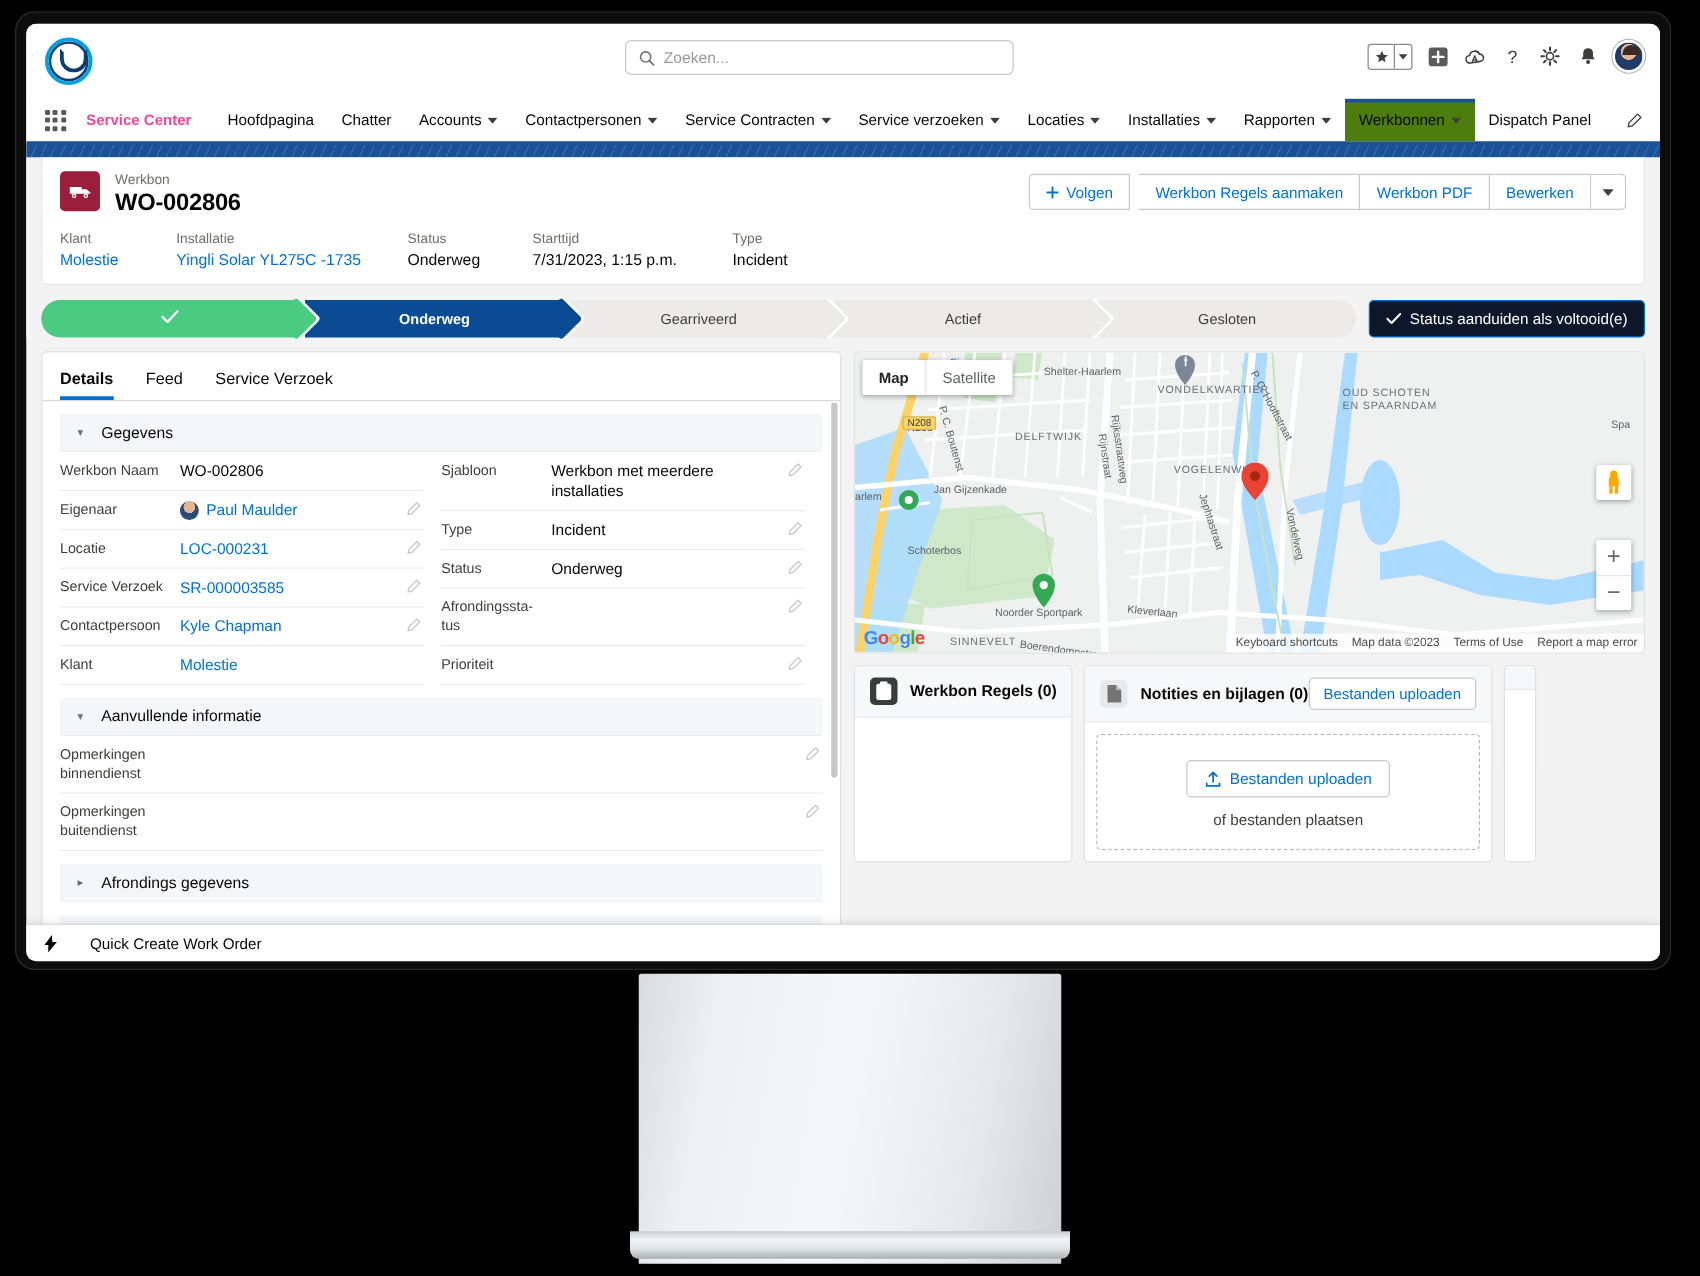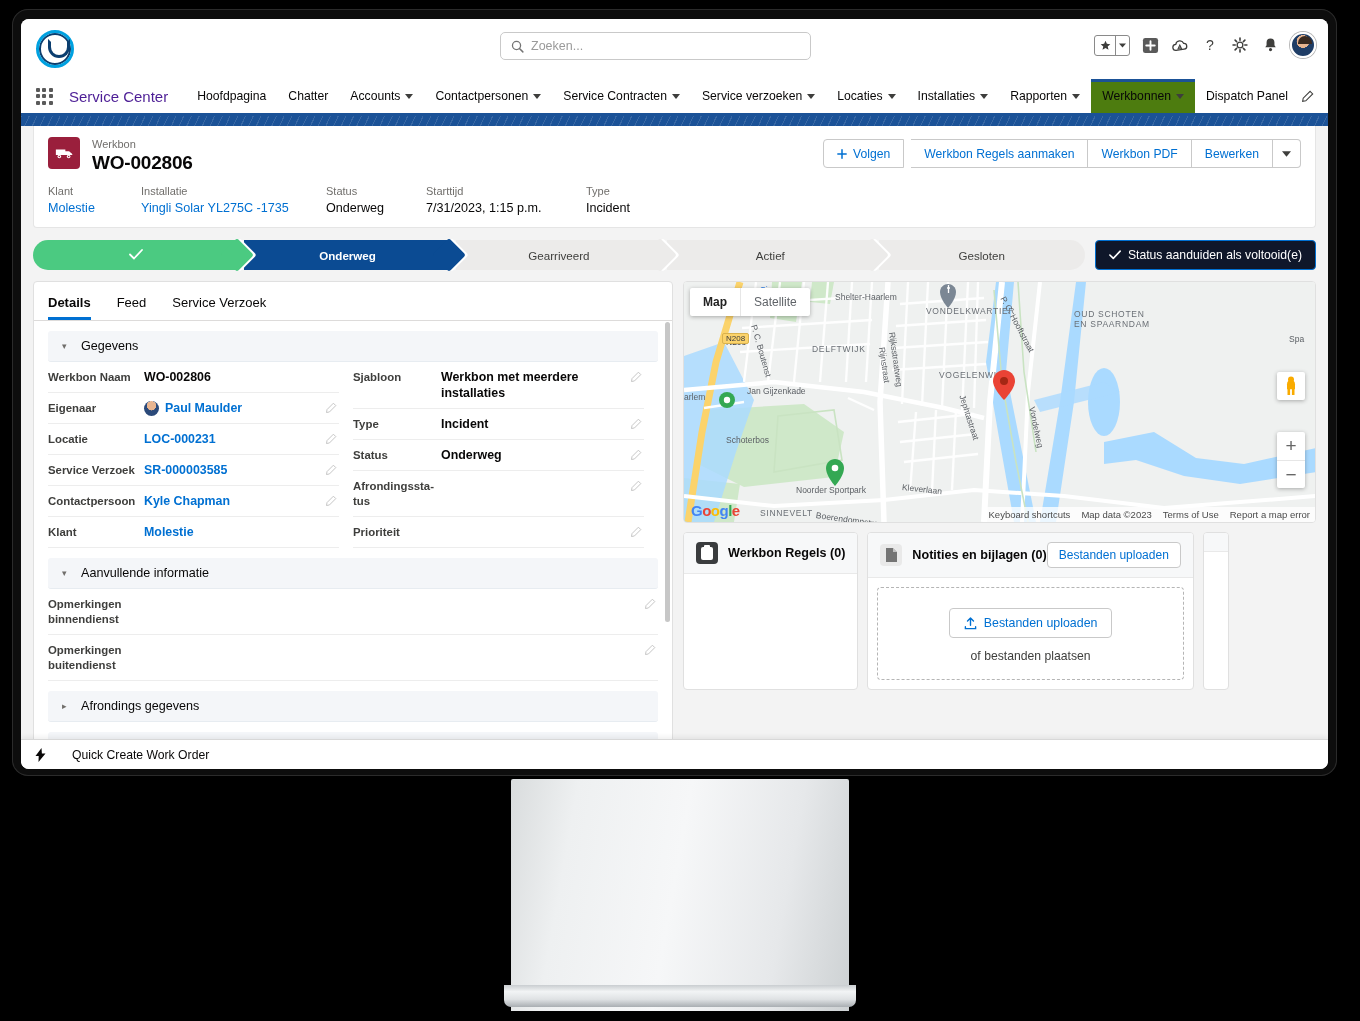--- a/index.html
+++ b/index.html
@@ -69,21 +69,21 @@
     border: 2px solid #fff; box-shadow: 0 0 0 1px #b9b9b9;
     position: relative; overflow: hidden;
   }
   .avatar::after{content:"";position:absolute;left:6px;top:2px;width:14px;height:8px;background:#3a2a20;border-radius:7px 7px 0 0;}
 
   
   .appnav { position: relative; height: 37px; background: #fff; border-bottom: 3px solid #1b5297; display: flex; align-items: stretch; }
   .waffle { width: 34px; display: flex; align-items: center; justify-content: center; padding-left: 12px; }
   .waffle-grid { display: grid; grid-template-columns: repeat(3, 4px); gap: 2.5px; }
   .waffle-grid i { width: 4px; height: 4px; background: #5a5a5a; border-radius: 1px; display: block; }
-  .appname { display: flex; align-items: center; font-size: 15px; font-weight: normal; color: #4c1d95; padding: 0 18px 0 14px; white-space: nowrap; }
+  .appname { display: flex; align-items: center; font-size: 12px; font-weight: bold; color: #ec4899; padding: 0 18px 0 14px; white-space: nowrap; }
   .navitems { display: flex; align-items: stretch; flex: 1; }
   .navitem {
     display: flex; align-items: center; gap: 5px; padding: 0 11px;
     font-size: 12.2px; color: #080707; white-space: nowrap; cursor: pointer;
     position: relative;
   }
   .navitem.active { background: #4d7c0f; box-shadow: inset 0 3px 0 #1b5297; }
   .pencil-right { display: flex; align-items: center; padding-right: 14px; }
 
   
@@ -153,21 +153,21 @@
   .tab { font-size: 13px; color: #080707; padding: 13px 0 10px; margin-right: 26px; cursor: pointer; white-space: nowrap; }
   .tab.active { font-weight: bold; box-shadow: inset 0 -3px 0 #0070d2; }
 
   .sec-hdr {
     background: #f4f6f9; border-bottom: 1px solid #e7ecf1; display: flex; align-items: center;
     gap: 9px; padding: 8px 14px; font-size: 12.6px; color: #080707; cursor: pointer;
     margin: 10px 14px 0 14px; border-radius: 3px;
   }
   .chev { font-size: 9px; color: #706e6b; width: 10px; }
   .fgrid { display: flex; padding: 0 14px; }
-  .fcol { width: 50%; padding-right: 14px; font-weight: bold; }
+  .fcol { width: 50%; padding-right: 14px; }
   .frow {
     display: flex; align-items: flex-start; border-bottom: 1px solid #ededed;
     padding: 7px 0 7px 0; min-height: 24px; position: relative;
   }
   .frow:last-child { }
   .flbl { width: 96px; flex: none; font-size: 11.4px; color: #3e3e3c; line-height: 15px; padding-top: 1px; }
   .fval { flex: 1; font-size: 12.4px; color: #080707; line-height: 16px; padding-right: 18px; }
   .fval.link { color: #0070d2; }
   .pencil { position: absolute; right: 2px; top: 7px; opacity: .5; }
   .person-chip { display: inline-flex; align-items: center; gap: 6px; }

